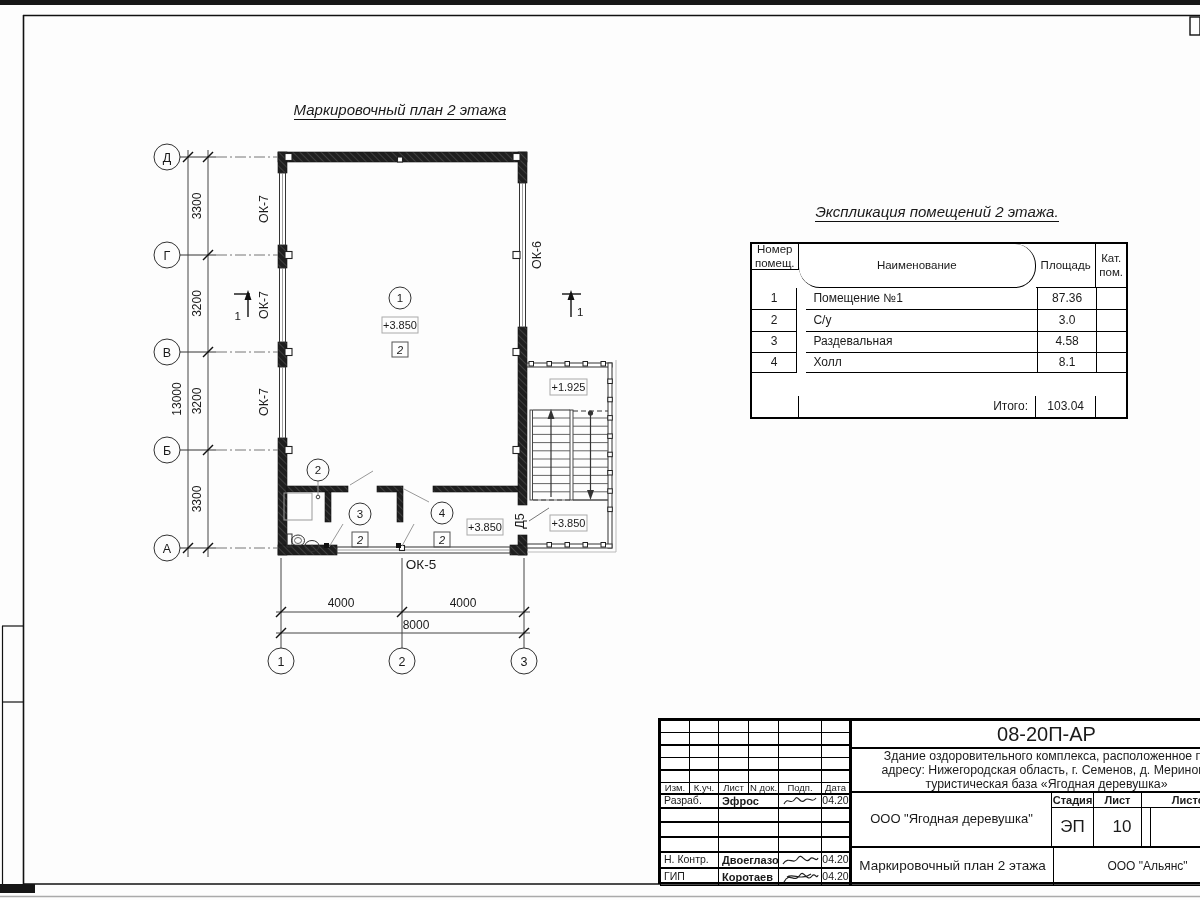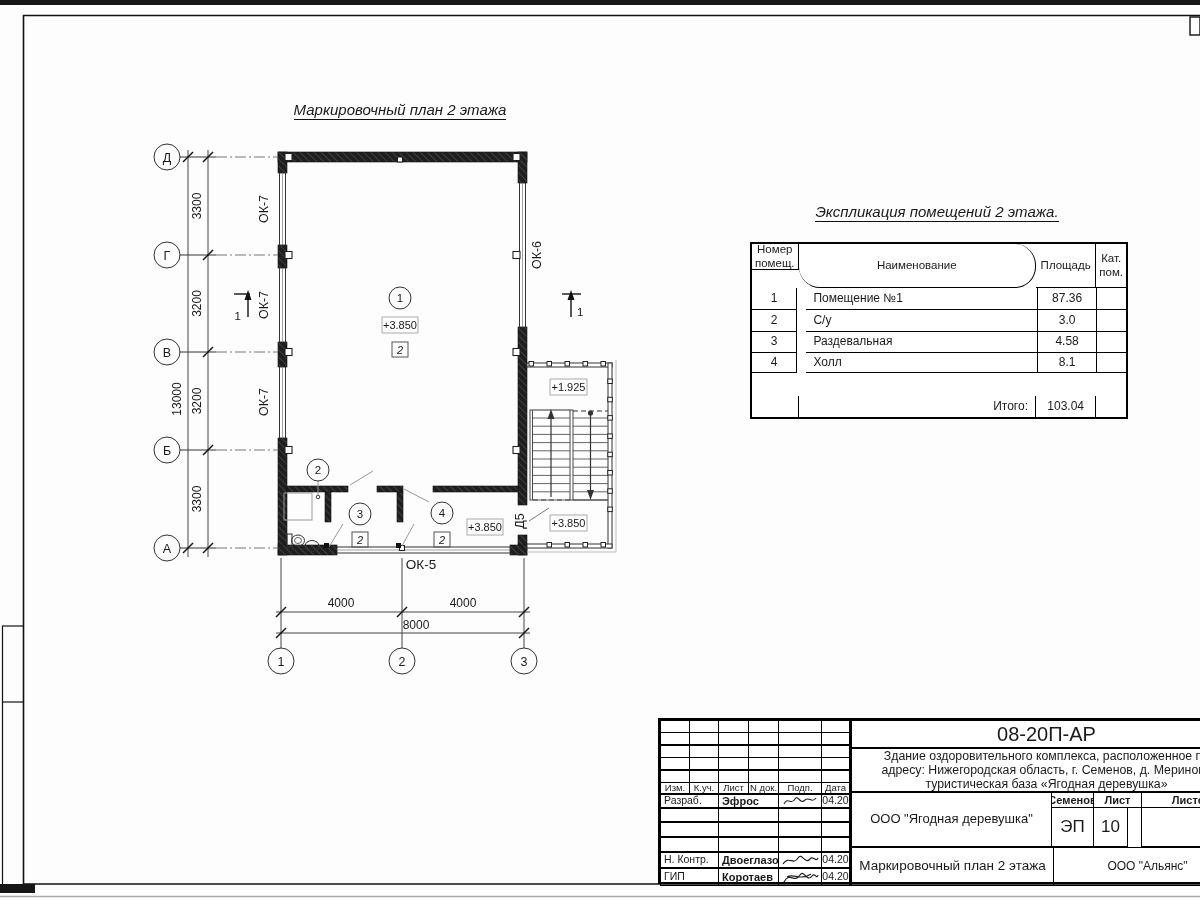--- a/index.html
+++ b/index.html
@@ -442,23 +442,23 @@
   </div>
   <div class="tcell f10" style="left:161px;top:148px;width:29px;height:18px;">04.20</div>
 
   <div class="tcell f20" style="left:190px;top:0;width:392px;height:28px;border-width:1px 1px 1px 2px;">08-20П-АР</div>
   <div class="tcell addr" style="left:190px;top:28px;width:392px;height:44px;border-width:1px 1px 1px 2px;flex-direction:column;">
     <div>Здание оздоровительного комплекса, расположенное по</div>
     <div>адресу: Нижегородская область, г. Семенов, д. Мериново</div>
     <div>туристическая база «Ягодная деревушка»</div>
   </div>
   <div class="tcell f13" style="left:190px;top:72px;width:202px;height:55px;border-width:1px 1px 1px 2px;">ООО "Ягодная деревушка"</div>
-  <div class="tcell f11" style="left:391px;top:72px;width:43px;height:16px;">Семенов</div>
+  <div class="tcell f11" style="left:391px;top:72px;width:43px;height:16px;">Стадия</div>
   <div class="tcell f11" style="left:433px;top:72px;width:49px;height:16px;">Лист</div>
   <div class="tcell f11" style="left:481px;top:72px;width:101px;height:16px;">Листов</div>
   <div class="tcell f17" style="left:391px;top:87px;width:43px;height:40px;">ЭП</div>
-  <div class="tcell f17" style="left:433px;top:87px;width:35px;height:40px;">10</div>
+  <div class="tcell f17" style="left:433px;top:87px;width:58px;height:40px;">10</div>
   <div class="tcell" style="left:481px;top:87px;width:101px;height:40px;"></div>
   <div class="tcell f14" style="left:190px;top:127px;width:204px;height:39px;border-width:1px 1px 1px 2px;">Маркировочный план 2 этажа</div>
   <div class="tcell f12" style="left:393px;top:127px;width:189px;height:39px;">ООО "Альянс"</div>
 </div>
 
 </div>
 
 </body></html>

